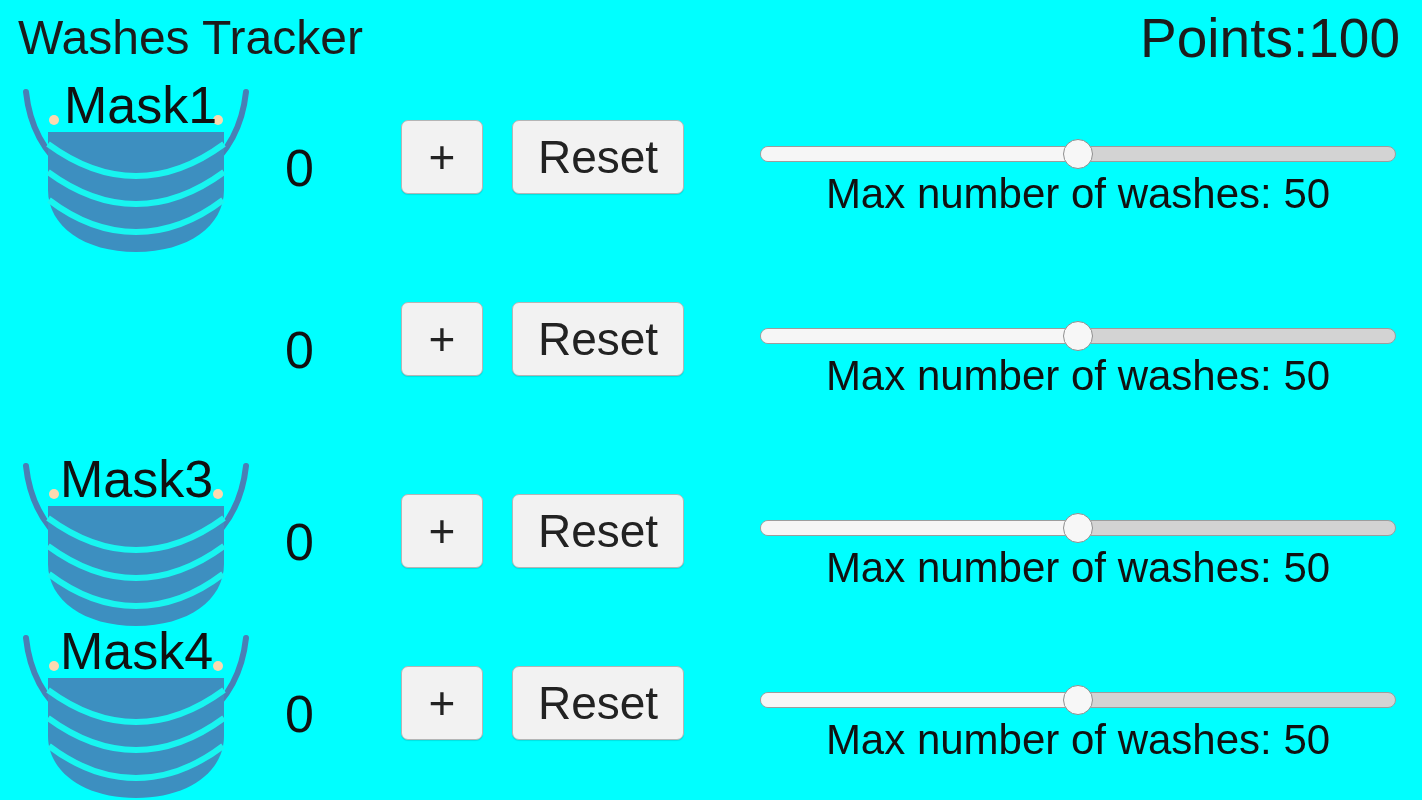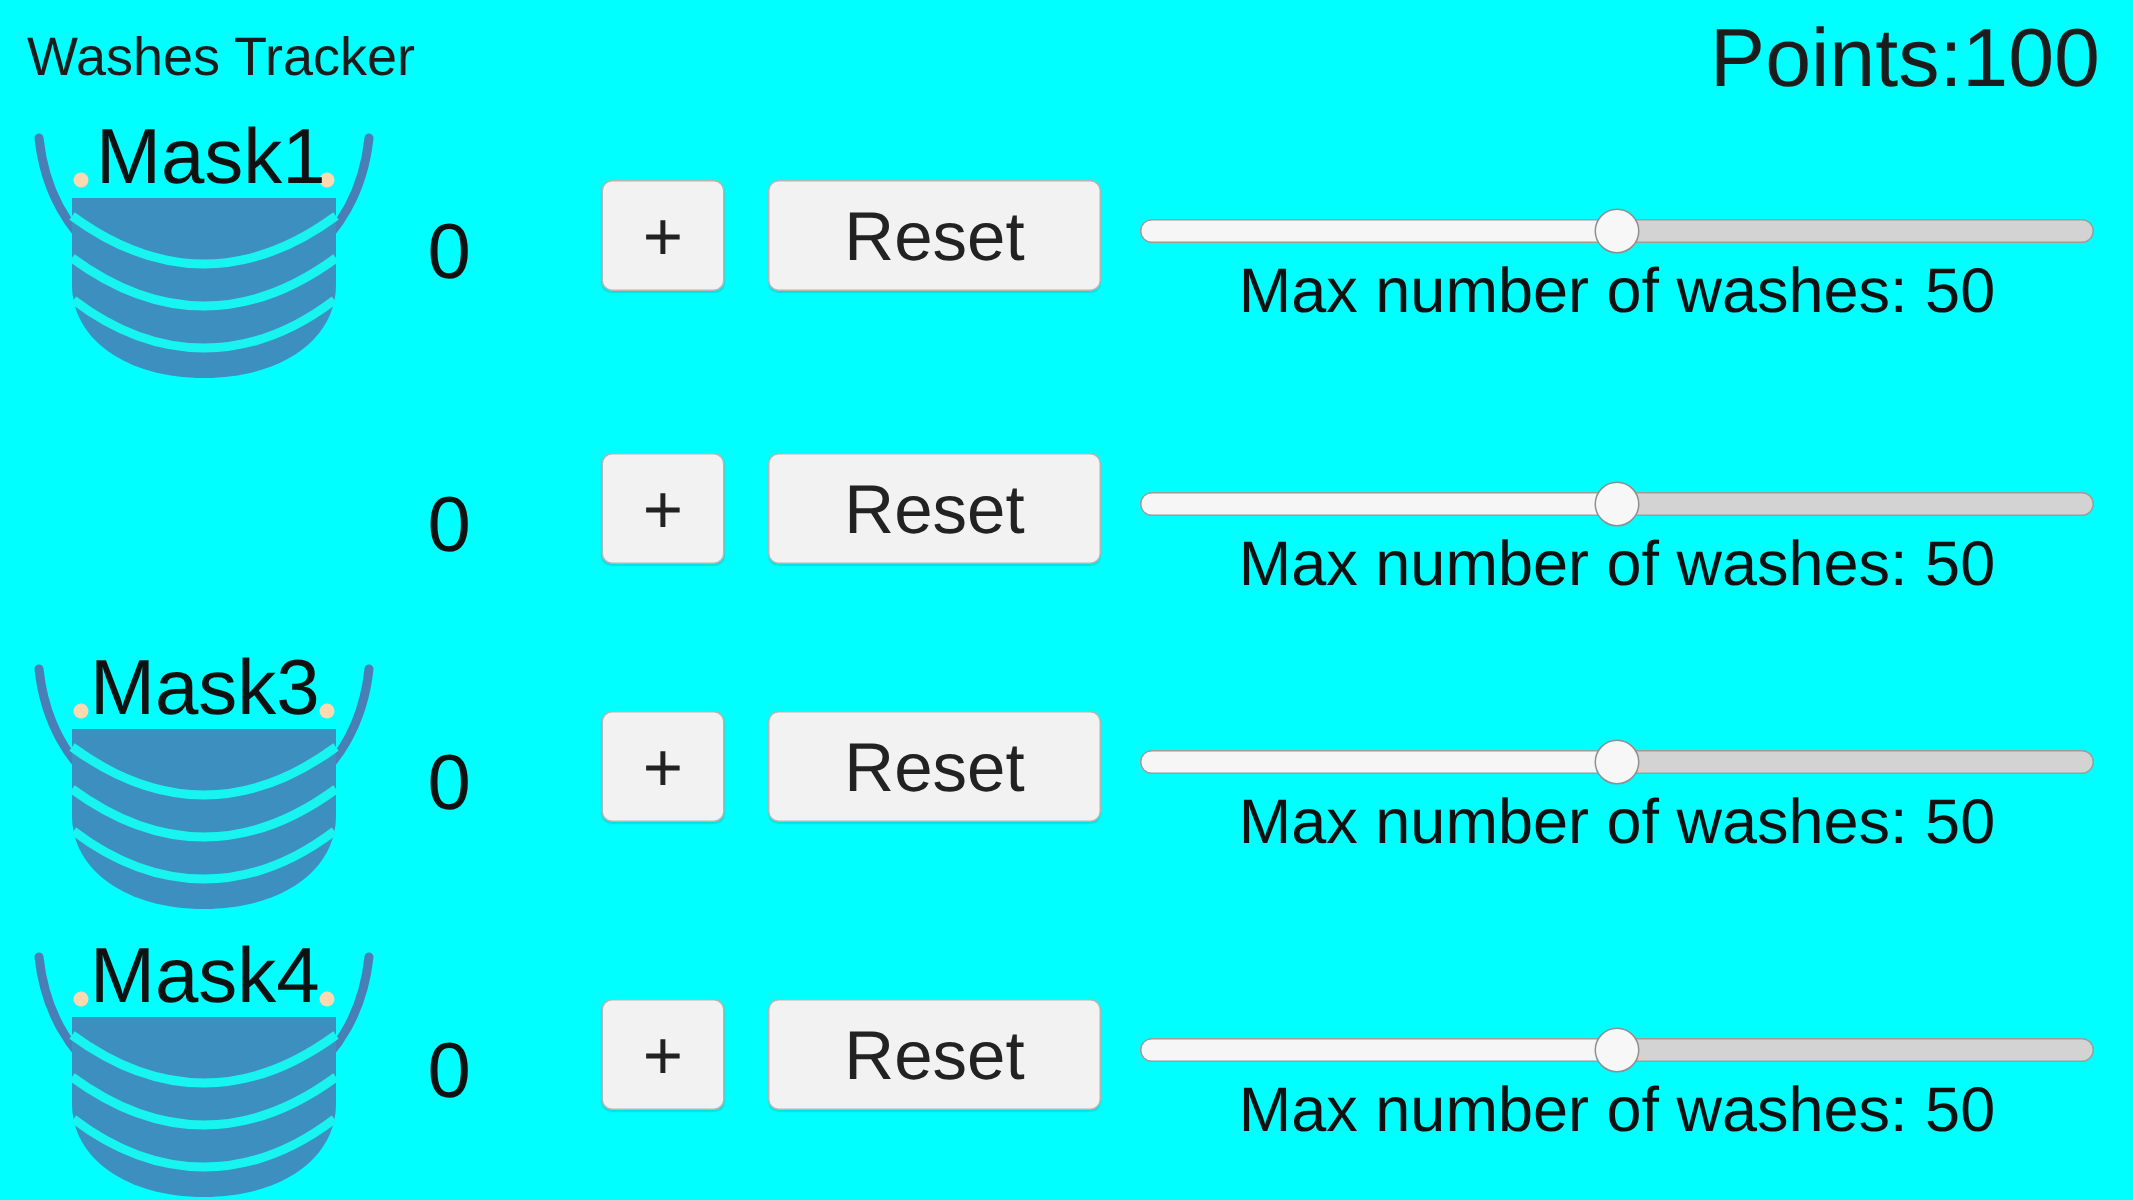--- a/index.html
+++ b/index.html
@@ -19,21 +19,21 @@
   .header {
     position: absolute;
     left: 0; top: 0;
     width: 1422px;
     height: 78px;
   }
   .app-title {
     position: absolute;
     left: 18px;
     top: 6px;
-    font-size: 36px;
+    font-size: 48px;
     line-height: 64px;
     color: #1c1c1c;
     white-space: nowrap;
   }
   .points {
     position: absolute;
     right: 22px;
     top: 6px;
     font-size: 55px;
     line-height: 64px;
@@ -43,21 +43,21 @@
 
   
   .row {
     position: absolute;
     left: 0;
     width: 1422px;
     height: 182px;
   }
   .row-1 { top: 78px; }
   .row-2 { top: 260px; }
-  .row-3 { top: 432px; }
+  .row-3 { top: 452px; }
   .row-4 { top: 624px; }
 
   
   .mask-cell {
     position: absolute;
     left: 8px;
     top: 0px;
     width: 256px;
     height: 182px;
   }
@@ -116,21 +116,21 @@
     left: 401px;
     top: 42px;
     width: 82px;
     height: 74px;
     font-size: 46px;
     line-height: 46px;
   }
   .btn-reset {
     left: 512px;
     top: 42px;
-    width: 222px;
+    width: 172px;
     height: 74px;
     font-size: 46px;
     line-height: 46px;
   }
 
   
   .slider-wrap {
     position: absolute;
     left: 760px;
     top: 44px;

